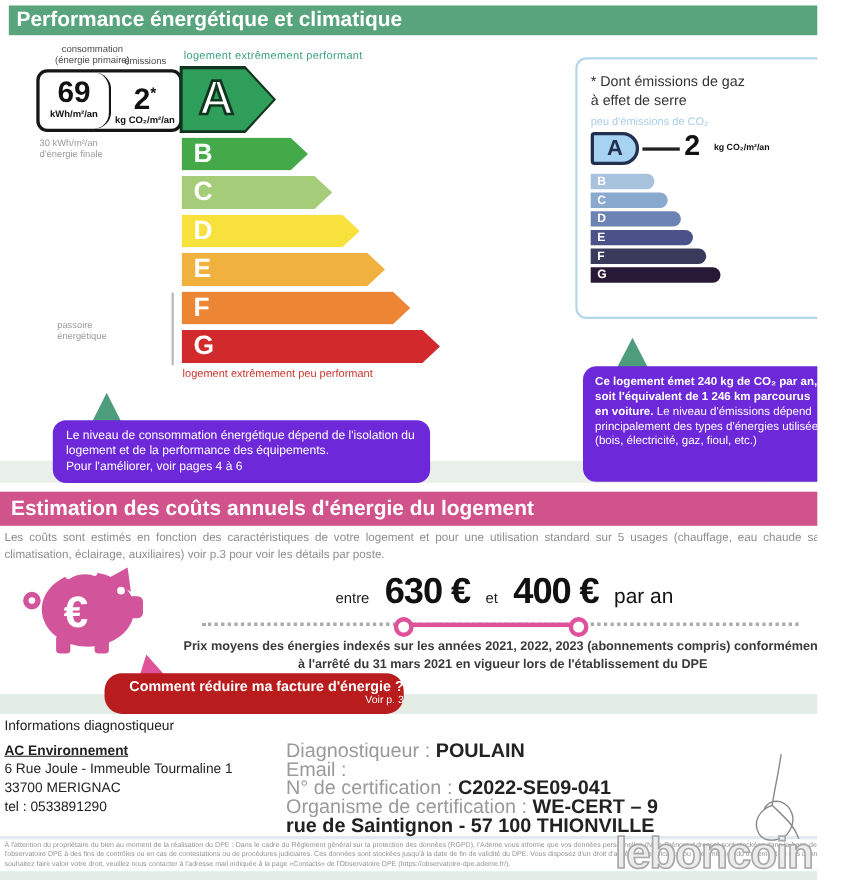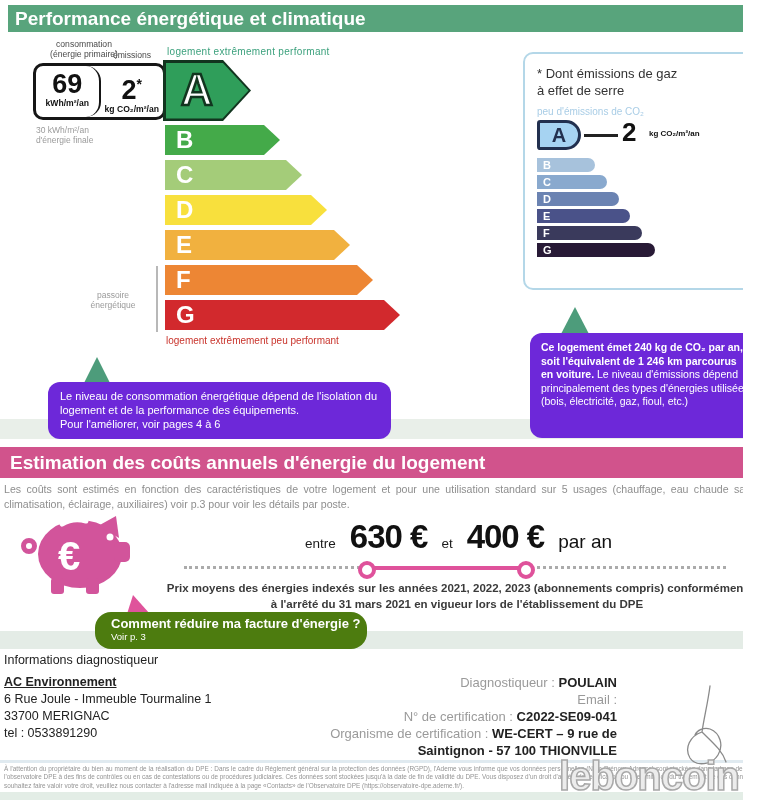--- a/index.html
+++ b/index.html
@@ -44,21 +44,21 @@
        clip-path:polygon(0 0,calc(100% - 16px) 0,100% 50%,calc(100% - 16px) 100%,0 100%);}
   .bar-b{top:125px;width:115px;}
   .bar-c{top:160px;width:137px;}
   .bar-d{top:195px;width:162px;}
   .bar-e{top:230px;width:185px;}
   .bar-f{top:265px;width:208px;}
   .bar-g{top:300px;width:235px;}
 
   .note-gray{font-size:8.5px;line-height:10px;color:#9a9a9a;}
   .note-30{left:36px;top:125px;}
-  .note-passoire{left:68px;top:290px;width:90px;text-align:center;}
+  .note-passoire{left:52px;top:290px;width:90px;text-align:left;}
   .vline{left:156px;top:266px;width:2px;height:66px;background:#b8b8b8;}
   .cap-worst{left:166px;top:335px;font-size:10px;color:#c9342c;}
 
   
   .co2-box{left:523px;top:52px;width:233px;height:238px;background:#fff;border:2px solid #b4d7e8;border-radius:10px;box-sizing:border-box;}
   .co2-title{left:537px;top:66px;font-size:13px;line-height:16.5px;color:#333;font-weight:500;}
   .co2-low{left:537px;top:106px;font-size:10px;color:#a9cde6;}
   .co2-badge{left:537px;top:120px;width:44px;height:30px;background:#a6d3f2;border:3px solid #22304f;
              border-radius:4px 18px 18px 4px;box-sizing:border-box;color:#22304f;
              font-size:20px;font-weight:800;text-align:center;line-height:24px;}
@@ -90,30 +90,30 @@
   .cost-desc{left:4px;top:482px;width:773px;font-size:10.6px;line-height:15px;color:#8e8e8e;text-align:justify;}
   .cost-row{left:305px;top:518px;display:flex;align-items:baseline;gap:14px;}
   .cost-small{font-size:13.5px;color:#1a1a1a;}
   .cost-big{font-size:33px;font-weight:800;letter-spacing:-1px;color:#111;}
   .cost-per{font-size:19px;font-weight:normal;color:#111;}
   .dotline{left:184px;top:566px;width:542px;border-top:3px dotted #ababab;}
   .pinkseg{left:366px;top:566px;width:160px;height:4px;background:#df529b;}
   .knob{width:10px;height:10px;border:4px solid #df529b;background:#fff;border-radius:50%;}
   .knob1{left:358px;top:561px;} .knob2{left:517px;top:561px;}
   .idx-note{left:107px;top:581px;width:700px;text-align:center;font-size:11.5px;line-height:15.5px;color:#3a3a3a;font-weight:600;}
-  .bub-pink{left:95px;top:612px;width:272px;height:37px;background:#4d7c0f;border-radius:16px;color:#fff;box-sizing:border-box;padding:4px 0 0 16px;}
+  .bub-pink{left:95px;top:612px;width:272px;height:37px;background:#b91c1c;border-radius:16px;color:#fff;box-sizing:border-box;padding:4px 0 0 16px;text-align:right;}
   .ptr-pink{left:127px;top:595px;border-left:6px solid transparent;border-right:17px solid transparent;border-bottom:19px solid #df539b;}
   .bub-pink-q{font-size:13px;font-weight:bold;line-height:15px;}
   .bub-pink-ref{font-size:9.5px;line-height:11px;}
 
   
   .info-title{left:4px;top:653px;font-size:12.5px;color:#222;}
   .info-left{left:4px;top:674px;font-size:12.5px;line-height:17px;color:#222;}
   .info-left .company{font-weight:bold;text-decoration:underline;}
-  .info-right{left:272px;top:674px;width:345px;font-size:13px;line-height:17px;text-align:right;}
+  .info-right{left:260px;top:674px;width:345px;font-size:18px;line-height:17px;}
   .lbl{color:#9a9a9a;} .val{color:#222;font-weight:bold;}
 
   .signature{left:680px;top:682px;}
 
   .legal{left:4px;top:765px;width:774px;font-size:6.4px;line-height:8.3px;color:#949494;text-align:justify;}
   .watermark{right:4px;top:754px;font-size:40px;font-weight:800;letter-spacing:-1px;
              color:#ececec;-webkit-text-stroke:1.5px #a8a8a8;}
 </style>
 </head>
 <body>

